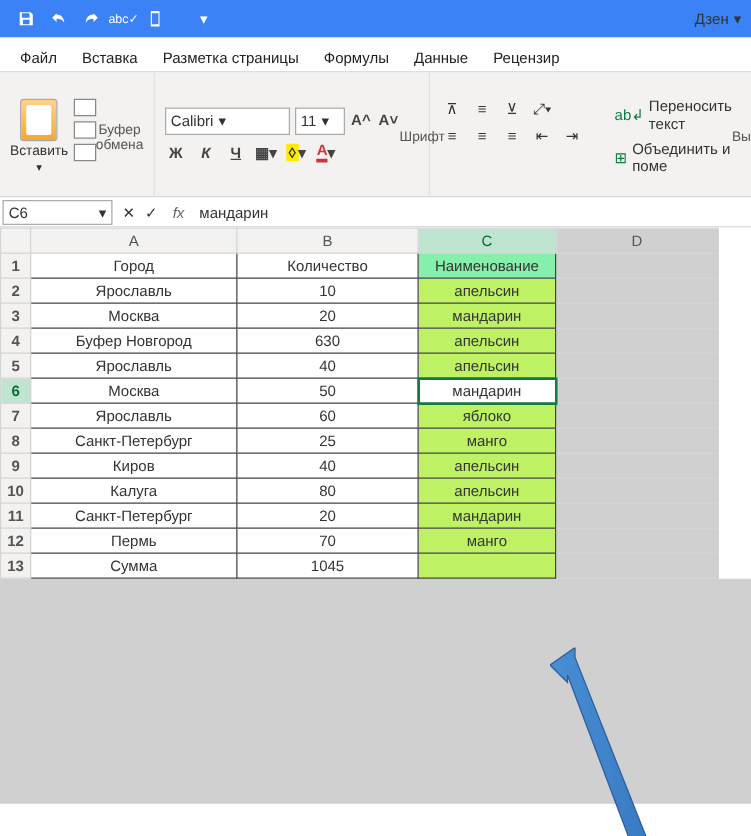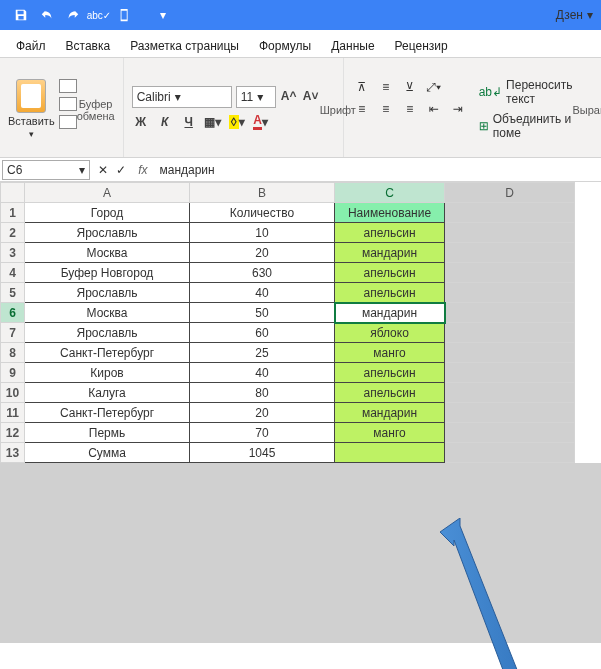--- a/index.html
+++ b/index.html
@@ -22,21 +22,21 @@
 .paste-icn::after{content:"";position:absolute;top:4px;left:4px;right:4px;bottom:4px;background:#fff;border-radius:2px}
 .clip-side{display:flex;flex-direction:column;gap:4px;margin-left:4px}
 .mini{width:18px;height:14px;border:1px solid #888;background:#fff}
 .font-box{display:flex;gap:4px;margin-bottom:4px}
 .sel{height:22px;border:1px solid #ababab;background:#fff;padding:0 4px;display:flex;align-items:center;gap:4px}
 .font-row{display:flex;gap:6px;align-items:center;margin-top:4px}
 .fbtn{min-width:18px;height:20px;display:flex;align-items:center;justify-content:center;font-weight:bold;color:#444}
 .align{display:flex;flex-direction:column;gap:4px}
 .align-row{display:flex;gap:4px}
 .abtn{width:20px;height:18px;display:flex;align-items:center;justify-content:center}
-.wrap-btns{display:flex;flex-direction:column;gap:6px;margin-left:11px}
+.wrap-btns{display:flex;flex-direction:column;gap:6px;margin-left:24px}
 .wbtn{display:flex;align-items:center;gap:4px;color:#333}
 .namebox{height:24px;display:flex;align-items:center;border-bottom:1px solid #d4d4d4;background:#fff}
 .nb-cell{width:88px;border:1px solid #ababab;margin:2px;padding:2px 4px;background:#fff;display:flex;align-items:center;justify-content:space-between}
 .fx-btns{display:flex;gap:8px;padding:0 6px;color:#777}
 .fx-lbl{font-style:italic;color:#666;padding:0 6px}
 .fx-inp{flex:1;padding:2px 6px;border:none;outline:none}
 .sheet-wrap{position:relative;background:#fff}
 .sheet{position:relative;border-collapse:collapse;background:#fff}
 .sheet th,.sheet td{border:1px solid #d4d4d4;padding:0;text-align:center;height:20px;font-size:12px;vertical-align:middle}
 .colhdr{background:#f3f2f1;font-weight:400;color:#555;height:20px}

